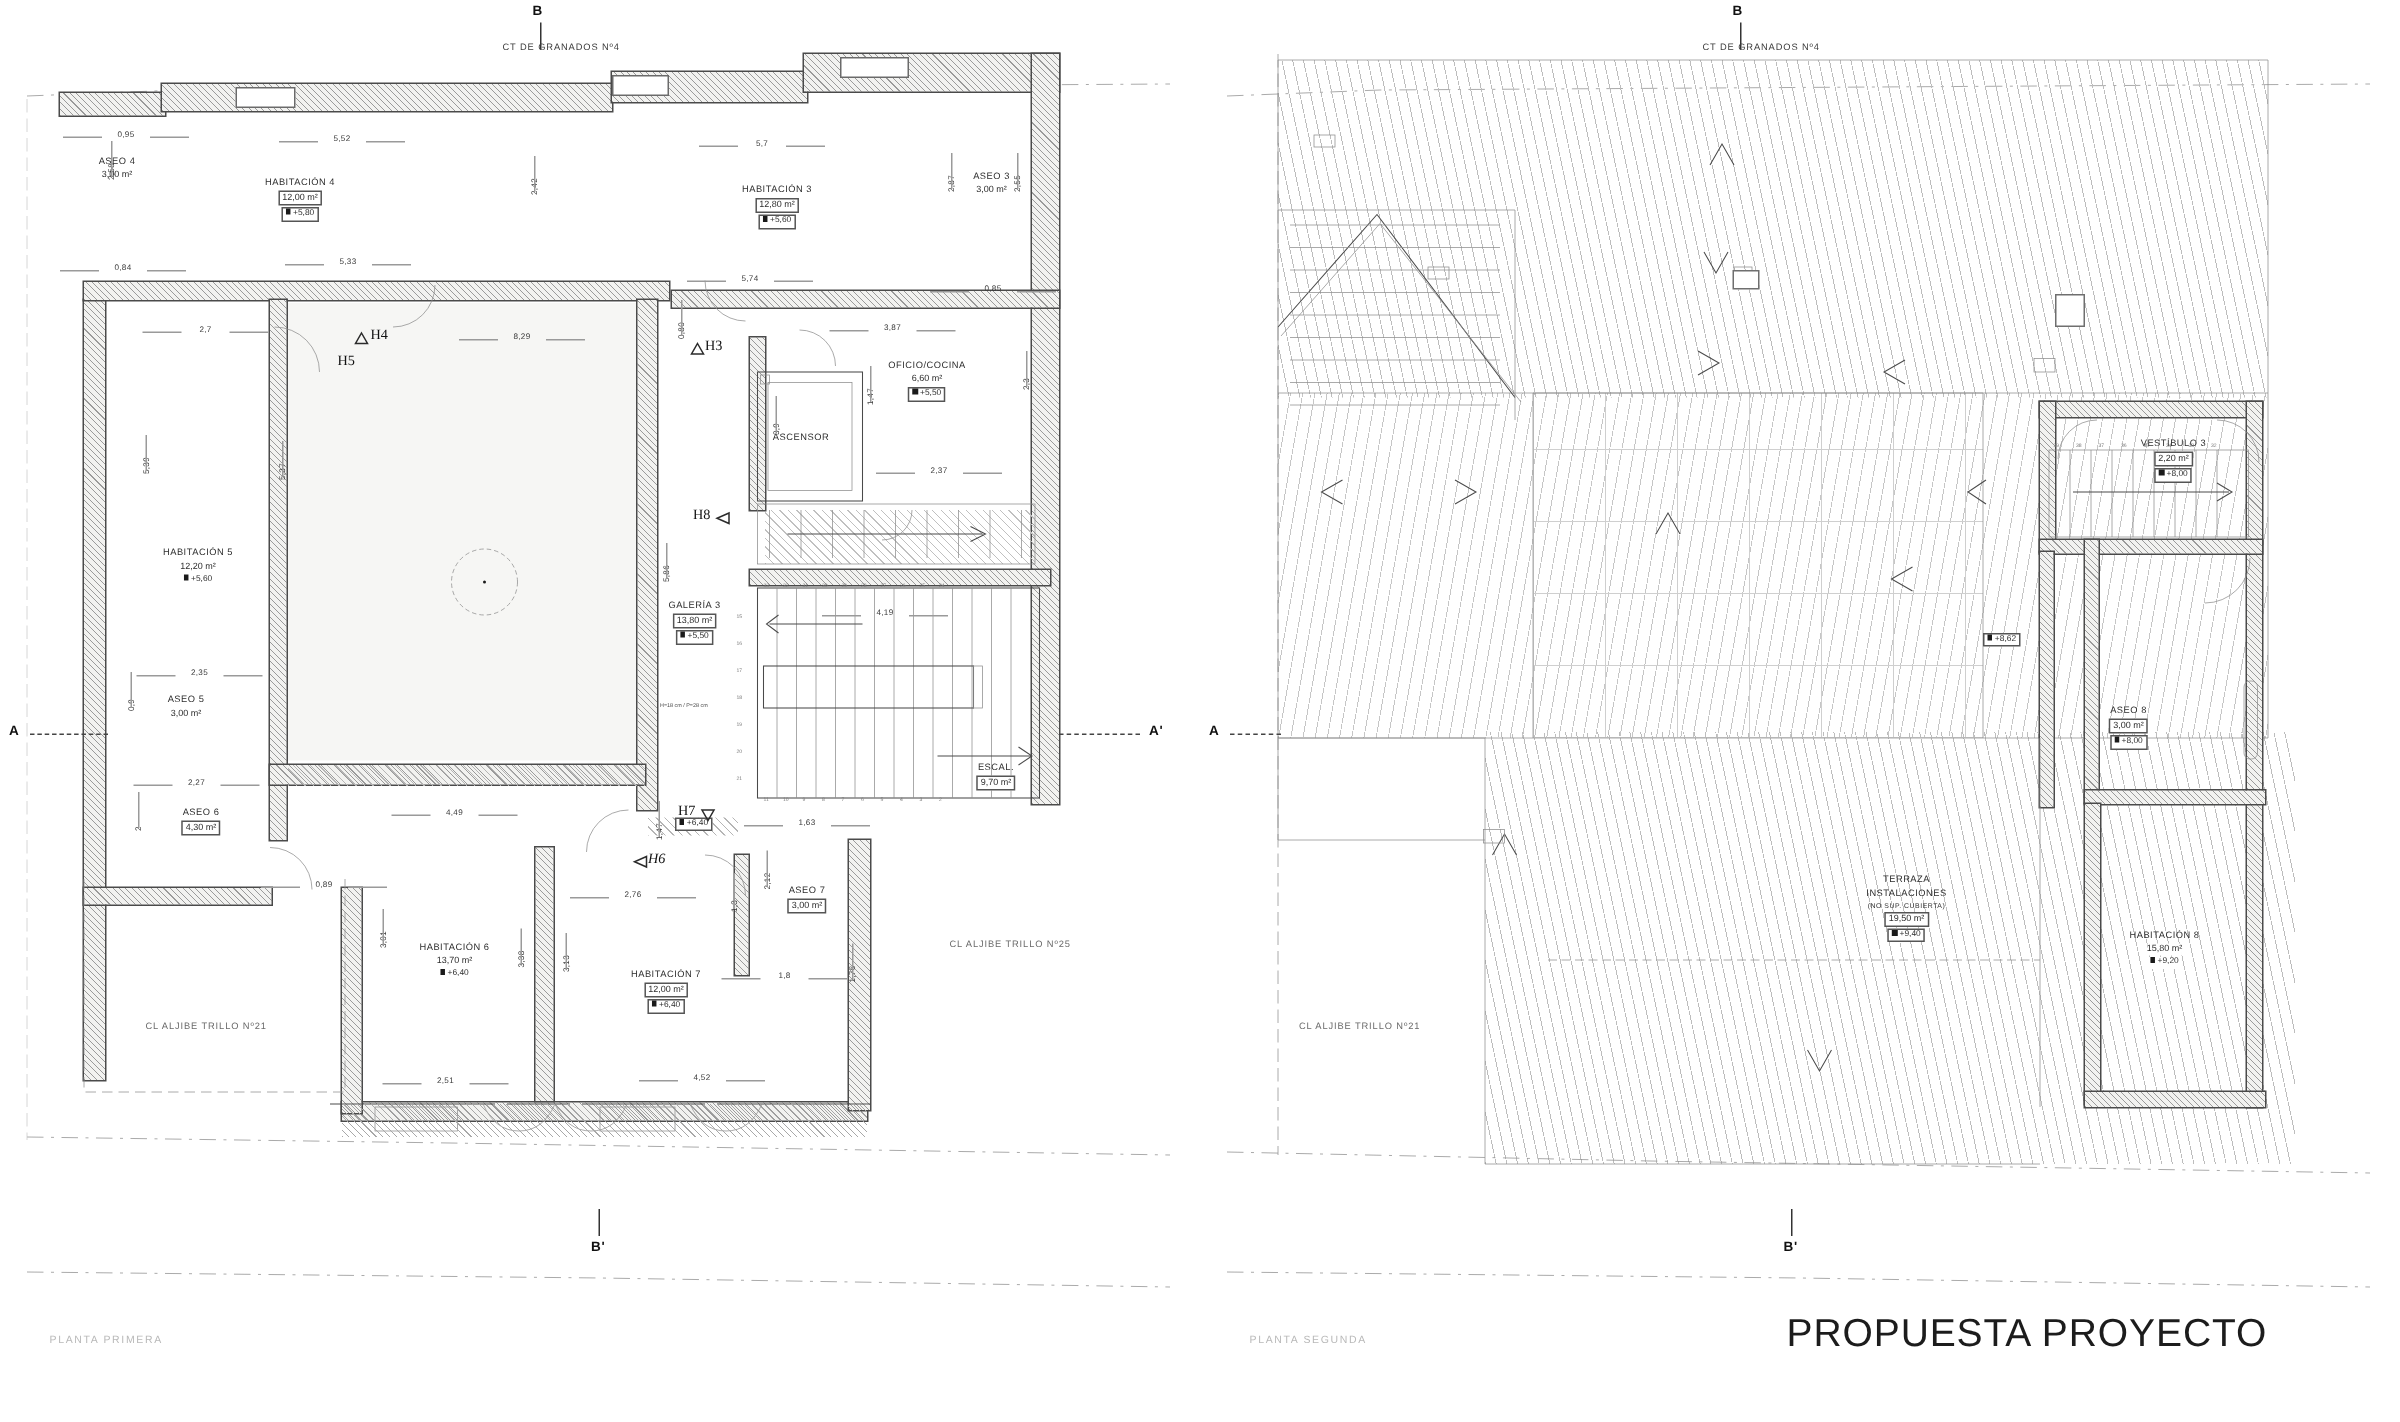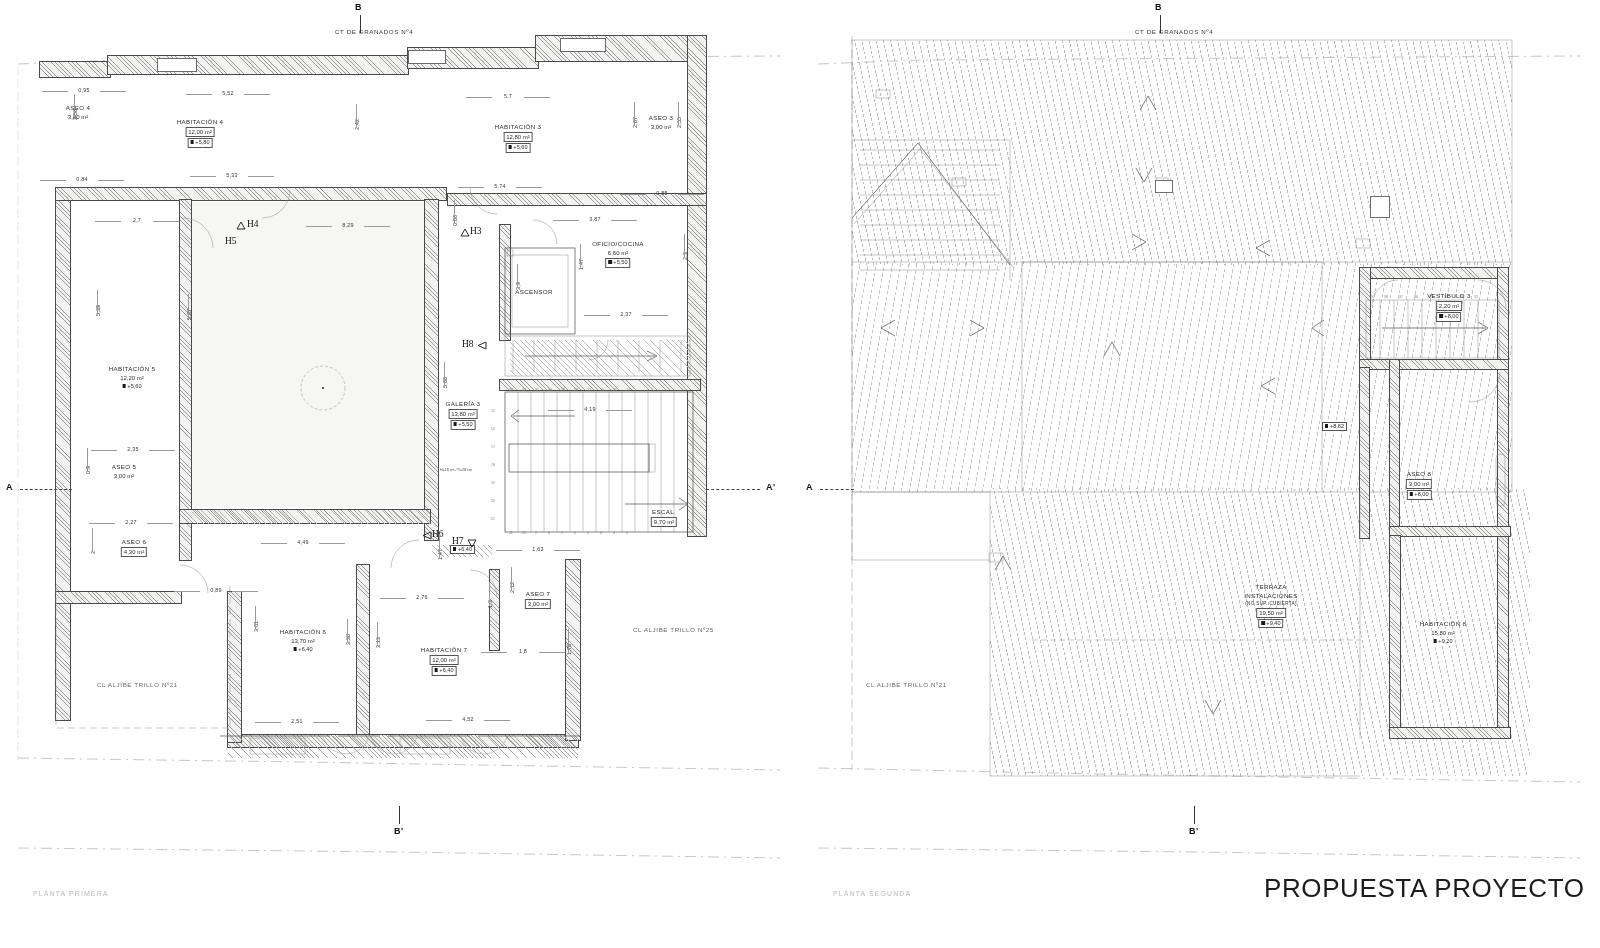--- a/index.html
+++ b/index.html
@@ -514,21 +514,21 @@
         <path class="stroke-dark" d="M4 0 L8 7 H0 Z"></path>
       </svg>
     <span>H3</span>
   </div>
   <div class="abs hlabel" style="left:462px;top:339px;">
     <span>H8</span>
     <svg style="left:16px;top:3px;width:9px;height:8px;">
         <path class="stroke-dark" d="M8 0 L0 3.5 L8 7 Z"></path>
       </svg>
   </div>
-  <div class="abs hlabel" style="left:432px;top:529px;">
+  <div class="abs hlabel" style="left:432px;top:568px;font-style:italic;">
     <svg style="left:-9px;top:3px;width:9px;height:8px;">
         <path class="stroke-dark" d="M8 0 L0 3.5 L8 7 Z"></path>
       </svg>
     <span>H6</span>
   </div>
   <div class="abs room-lvl" style="left:450px;top:544px;">
     <span class="sq"></span><span>+6,40</span>
   </div>
   <div class="abs hlabel" style="left:452px;top:536px;">
     <span>H7</span>
@@ -636,15 +636,15 @@
       <div class="dim dim-v" style="position: absolute; left: 566px; top: 655px; transform: rotate(-90deg); transform-origin: 0px 0px;">1,76</div>
       <div style="position: absolute; left: 568.2px; top: 629px; height: 24px; width: 0px; border-left: 0.5px solid rgb(154, 154, 154);"></div>
       <div class="dim" style="position: absolute; left: 297px; top: 718px; transform: translateX(-50%);">2,51</div>
       <div style="position: absolute; left: 313px; top: 722px; width: 26px; height: 0px; border-top: 0.5px solid rgb(154, 154, 154);"></div>
       <div style="position: absolute; left: 255px; top: 722px; width: 26px; height: 0px; border-top: 0.5px solid rgb(154, 154, 154);"></div>
       <div class="dim" style="position: absolute; left: 468px; top: 716px; transform: translateX(-50%);">4,52</div>
       <div style="position: absolute; left: 484px; top: 720px; width: 26px; height: 0px; border-top: 0.5px solid rgb(154, 154, 154);"></div>
       <div style="position: absolute; left: 426px; top: 720px; width: 26px; height: 0px; border-top: 0.5px solid rgb(154, 154, 154);"></div>
     </div>
 
-  <div class="abs main-title" style="left:1264px;top:873px;text-align:center;">PROPUESTA PROYECTO</div>
+  <div class="abs main-title" style="left:1191px;top:873px;text-align:center;">PROPUESTA PROYECTO</div>
 
 </div>
 
 </body></html>

